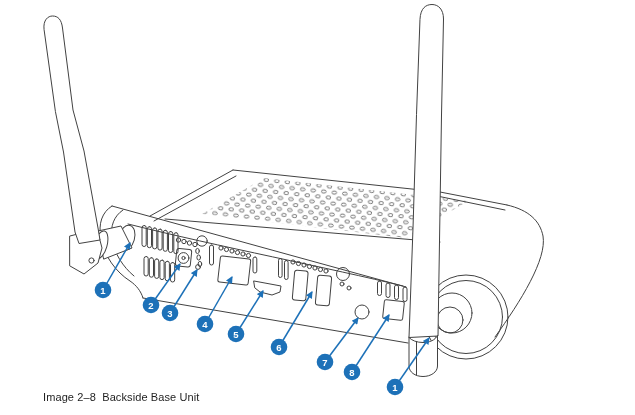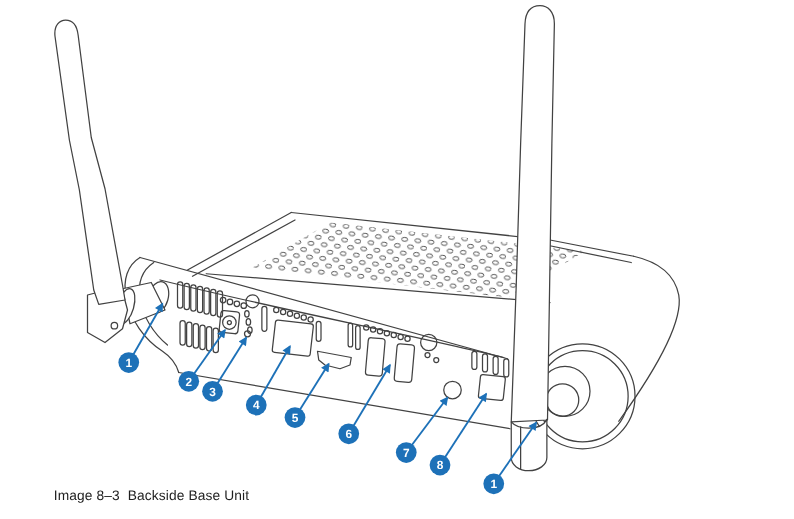--- a/index.html
+++ b/index.html
@@ -195,14 +195,14 @@
           <text x="352" y="375.5" text-anchor="middle" font-size="9.5" font-weight="bold" fill="#ffffff">8</text>
         </g>
         <g>
           <line x1="395" y1="387" x2="429" y2="338" stroke="#1d71b8" stroke-width="1.5" marker-end="url(#arrow)"></line>
           <circle cx="395" cy="387" r="8.3" fill="#1d71b8"></circle>
           <text x="395" y="390.5" text-anchor="middle" font-size="9.5" font-weight="bold" fill="#ffffff">1</text>
         </g>
       </g>
 </svg>
 
-<div class="caption">Image 8–3  Backside Base Unit</div>
+<div class="caption">Image 2–8  Backside Base Unit</div>
 </div>
 
 </body></html>

